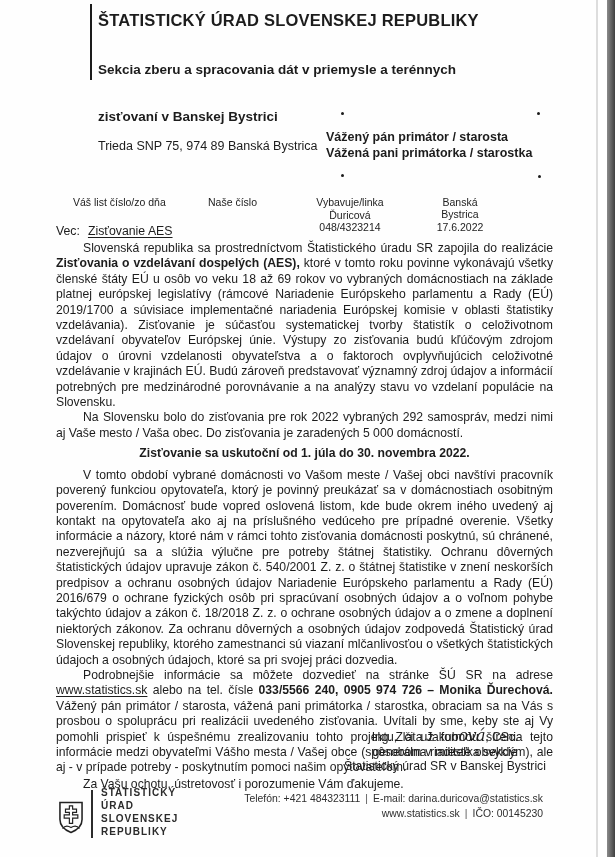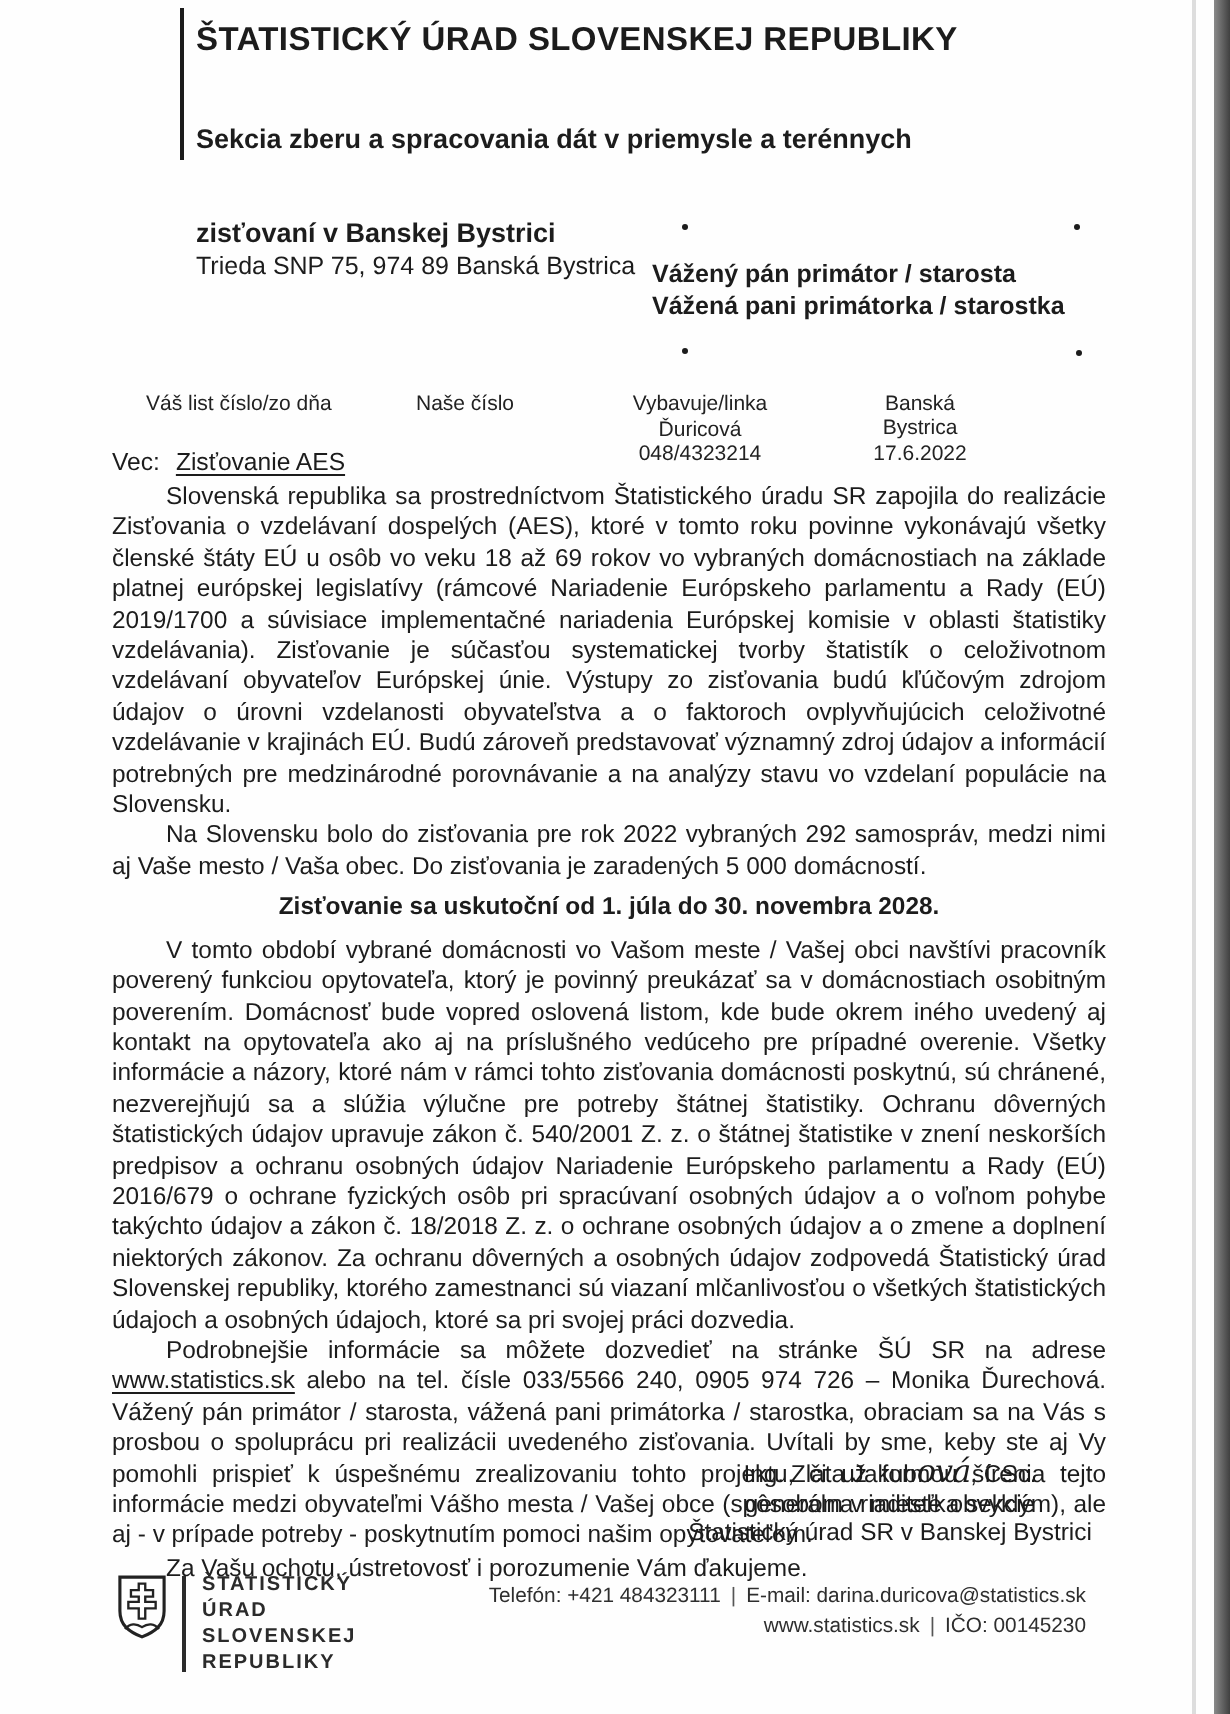--- a/index.html
+++ b/index.html
@@ -11,21 +11,21 @@
   }
   
   .scan-edge-light { position:absolute; top:0; right:17px; width:2px; height:100%; background:#ddd; }
   .scan-edge-dark  { position:absolute; top:0; right:0; width:8px; height:100%;
                      background:linear-gradient(to right,#8a8a8a,#404040); }
   
   .head-rule { position:absolute; left:90px; top:4px; width:2px; height:76px; background:#1c1c1c; }
   .head-text { position:absolute; left:98px; top:10px; }
   .head-title { font-size:16.5px; font-weight:bold; letter-spacing:.2px; line-height:20px; }
   .head-sub   { font-size:13.5px; font-weight:bold; line-height:15px;margin-top:32px; }
-  .head-addr  { font-size:12.5px; line-height:16px; margin-top:1px; }
+  .head-addr  { font-size:12.5px; line-height:16px; margin-top:14px; }
   
   .dot { position:absolute; width:3px; height:3px; border-radius:50%; background:#1c1c1c; }
   .dot.tl { left:341px; top:112px; } .dot.tr { left:537px; top:112px; }
   .dot.bl { left:341px; top:174px; } .dot.br { left:538px; top:175px; }
   .addressee { position:absolute; left:326px; top:129px; font-size:12.5px; font-weight:bold; line-height:16px; }
   
   .ref { position:absolute; top:196px; font-size:10.5px; color:#222; }
   .ref .lbl { display:block; }
   .ref1 { left:73px; }
   .ref2 { left:208px; }
@@ -34,28 +34,28 @@
   .ref .val { display:block; margin-top:1px; }
   
   .vec { position:absolute; left:56px; top:224px; font-size:12.3px; }
   .vec .u { text-decoration:underline; text-underline-offset:2px; margin-left:8px; }
   
   .body { position:absolute; left:56px; top:241px; width:497px;
           font-size:12.2px; line-height:15.4px; text-align:justify; }
   .body p.indent { text-indent:27px; }
   .body .center-bold { text-align:center; font-weight:bold; margin:5px 0 6px; text-indent:0; }
   .body .thanks { margin-top:1px; }
-  .body b { font-weight:normal; }
+  .body b { font-weight:bold; }
   .body .link { text-decoration:underline; text-underline-offset:2px; }
   
   .sig { position:absolute; left:300px; top:729px; width:290px; text-align:center;
          font-size:12.2px; line-height:14.6px; }
   .sig .script { font-family:"DejaVu Serif", serif; font-style:italic; font-size:16px; letter-spacing:-.5px; }
   
-  .logo { position:absolute; left:58px; top:784px; display:flex; align-items:flex-start; }
+  .logo { position:absolute; left:58px; top:784px; display:flex; align-items:flex-end; }
   .logo .shield { margin-top:3px; }
   .logo .bar { width:2px; height:48px; background:#2b2b2b; margin:4px 8px 0 7px; }
   .logo .lines { font-size:10px; font-weight:bold; letter-spacing:1px; line-height:13px; color:#2b2b2b; padding-top:2px; }
   .contact { position:absolute; right:72px; top:791px; text-align:right;
              font-size:10.4px; line-height:15px; color:#2e2e2e; }
   .contact .sep { margin:0 5px; color:#555; }
 </style>
 </head>
 <body>
 
@@ -97,21 +97,21 @@
     <span class="val">17.6.2022</span>
   </div>
 
   <div class="vec">
     <span>Vec:</span><span class="u">Zisťovanie AES</span>
   </div>
 
   <div class="body">
     <p class="indent"><span>Slovenská republika sa prostredníctvom Štatistického úradu SR zapojila do realizácie </span><b>Zisťovania o vzdelávaní dospelých (AES),</b><span> ktoré v tomto roku povinne vykonávajú všetky členské štáty EÚ u osôb vo veku 18 až 69 rokov vo vybraných domácnostiach na základe platnej európskej legislatívy (rámcové Nariadenie Európskeho parlamentu a Rady (EÚ) 2019/1700 a súvisiace implementačné nariadenia Európskej komisie v oblasti štatistiky vzdelávania). Zisťovanie je súčasťou systematickej tvorby štatistík o celoživotnom vzdelávaní obyvateľov Európskej únie. Výstupy zo zisťovania budú kľúčovým zdrojom údajov o úrovni vzdelanosti obyvateľstva a o faktoroch ovplyvňujúcich celoživotné vzdelávanie v krajinách EÚ. Budú zároveň predstavovať významný zdroj údajov a informácií potrebných pre medzinárodné porovnávanie a na analýzy stavu vo vzdelaní populácie na Slovensku.</span></p>
     <p class="indent">Na Slovensku bolo do zisťovania pre rok 2022 vybraných 292 samospráv, medzi nimi aj Vaše mesto / Vaša obec. Do zisťovania je zaradených 5 000 domácností.</p>
-    <p class="center-bold">Zisťovanie sa uskutoční od 1. júla do 30. novembra 2028.</p>
+    <p class="center-bold">Zisťovanie sa uskutoční od 1. júla do 30. novembra 2022.</p>
     <p class="indent">V tomto období vybrané domácnosti vo Vašom meste / Vašej obci navštívi pracovník poverený funkciou opytovateľa, ktorý je povinný preukázať sa v domácnostiach osobitným poverením. Domácnosť bude vopred oslovená listom, kde bude okrem iného uvedený aj kontakt na opytovateľa ako aj na príslušného vedúceho pre prípadné overenie. Všetky informácie a názory, ktoré nám v rámci tohto zisťovania domácnosti poskytnú, sú chránené, nezverejňujú sa a slúžia výlučne pre potreby štátnej štatistiky. Ochranu dôverných štatistických údajov upravuje zákon č. 540/2001 Z. z. o štátnej štatistike v znení neskorších predpisov a ochranu osobných údajov Nariadenie Európskeho parlamentu a Rady (EÚ) 2016/679 o ochrane fyzických osôb pri spracúvaní osobných údajov a o voľnom pohybe takýchto údajov a zákon č. 18/2018 Z. z. o ochrane osobných údajov a o zmene a doplnení niektorých zákonov. Za ochranu dôverných a osobných údajov zodpovedá Štatistický úrad Slovenskej republiky, ktorého zamestnanci sú viazaní mlčanlivosťou o všetkých štatistických údajoch a osobných údajoch, ktoré sa pri svojej práci dozvedia.</p>
     <p class="indent"><span>Podrobnejšie informácie sa môžete dozvedieť na stránke ŠÚ SR na adrese </span><span class="link">www.statistics.sk</span><span> alebo na tel. čísle </span><b>033/5566 240, 0905 974 726 – Monika Ďurechová.</b><span> Vážený pán primátor / starosta, vážená pani primátorka / starostka, obraciam sa na Vás s prosbou o spoluprácu pri realizácii uvedeného zisťovania. Uvítali by sme, keby ste aj Vy pomohli prispieť k úspešnému zrealizovaniu tohto projektu, či už formou šírenia tejto informácie medzi obyvateľmi Vášho mesta / Vašej obce (spôsobom v mieste obvyklým), ale aj  - v prípade potreby - poskytnutím pomoci našim opytovateľom.</span></p>
     <p class="indent thanks">Za Vašu ochotu, ústretovosť i porozumenie Vám ďakujeme.</p>
   </div>
 
   <div class="sig">
     <div><span>Ing. Zlata Jakub</span><span class="script">ová</span><span>, CSc.</span></div>
     <div>generálna riaditeľka sekcie</div>
     <div>Štatistický úrad SR v Banskej Bystrici</div>
   </div>

